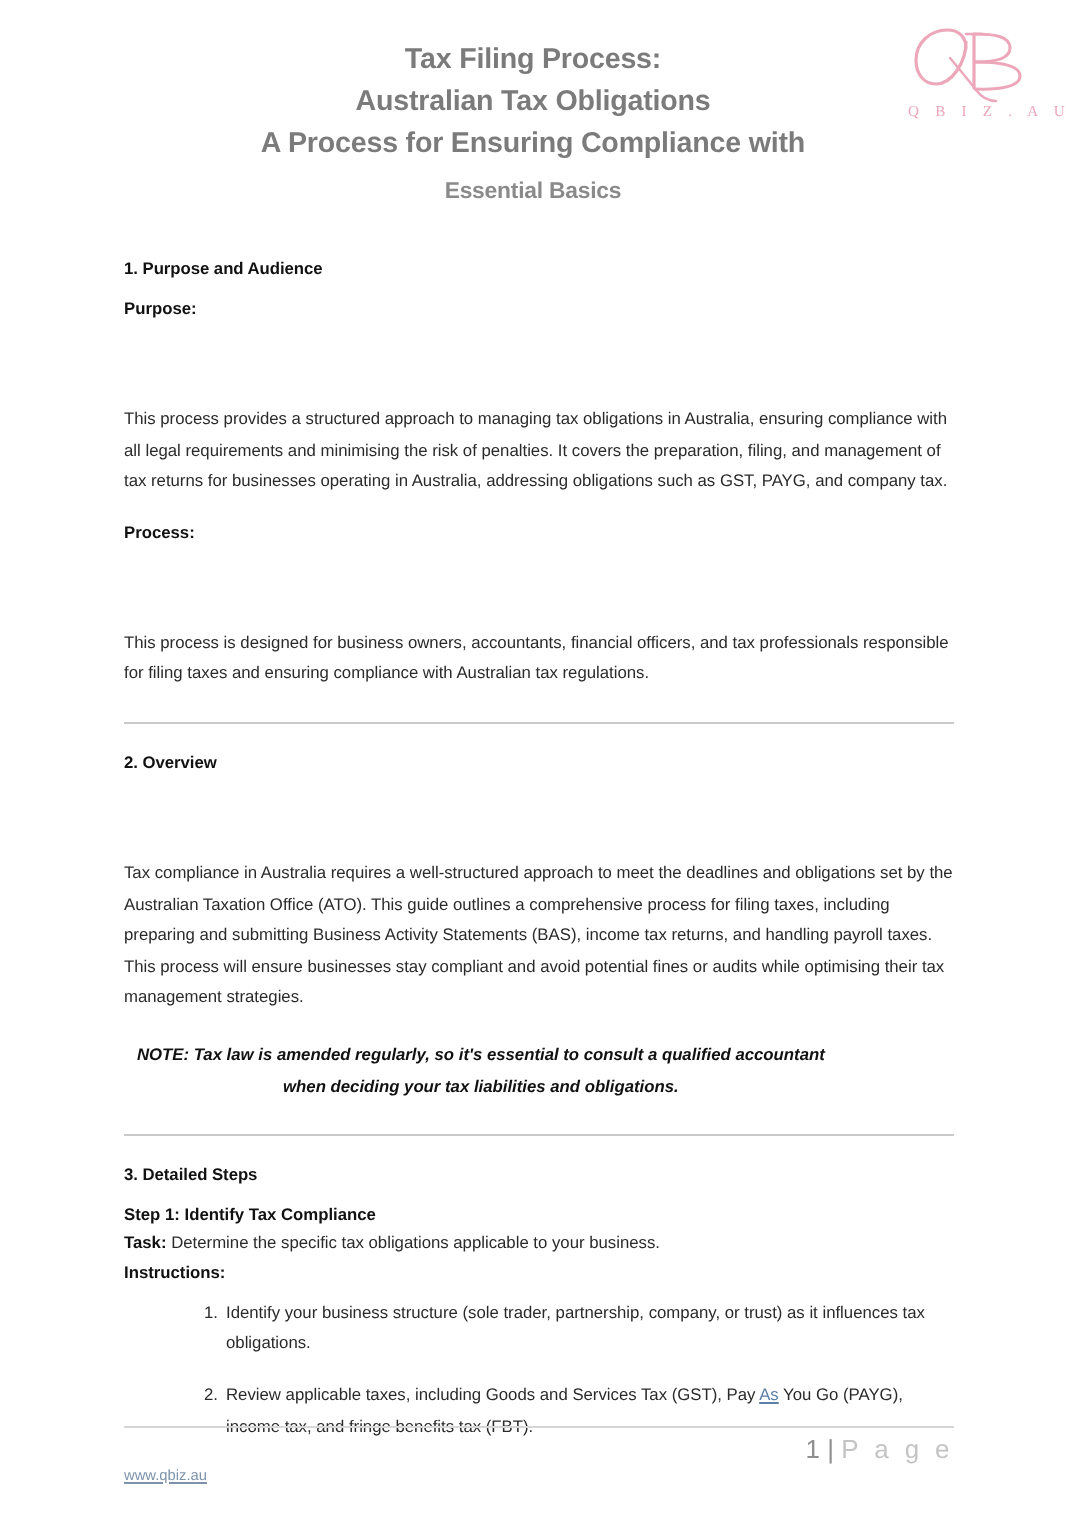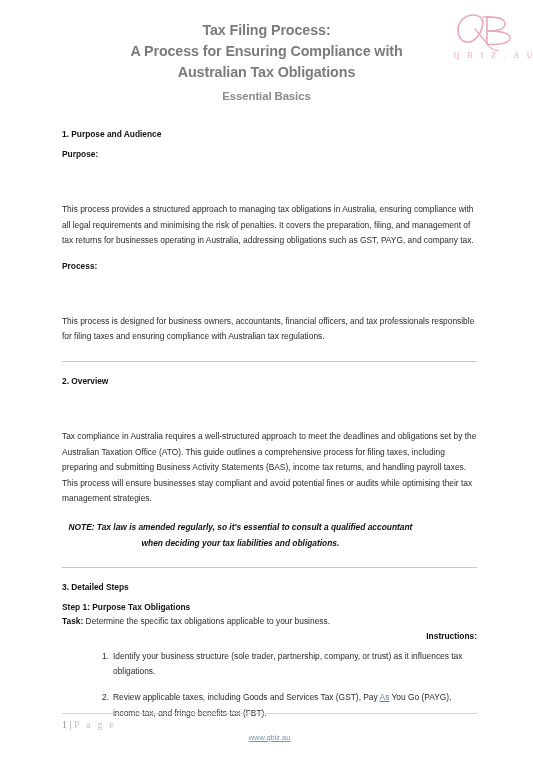--- a/index.html
+++ b/index.html
@@ -142,21 +142,20 @@
     color: #2a2a2a;
     margin-bottom: 1px;
   }
   .task-line b { color: #111111; }
 
   .instr-label {
     font-size: 8.4px;
     font-weight: bold;
     color: #111111;
     margin-bottom: 8px;
-    text-align: right;
   }
 
   ol.steps {
     margin: 0;
     padding-left: 34px;
     list-style: none;
     counter-reset: stepc;
   }
   ol.steps > li {
     counter-increment: stepc;
@@ -190,59 +189,58 @@
     right: 0;
     bottom: 18px;
     padding: 0 56px 0 62px;
   }
   hr.footer-rule {
     border: none;
     border-top: 1px solid #d6d6d6;
     margin: 0 0 4px 0;
   }
   .page-num {
-    text-align: left;
-    font-size: 10px;
+    text-align: right;
+    font-size: 13px;
     color: #8f8f8f;
     line-height: 13px;
-    font-family: Liberation Serif, serif;
   }
   .page-num .pg-word {
     color: #c4c4c4;
     letter-spacing: 2.2px;
   }
   .footer-line {
     text-align: center;
     font-size: 7.4px;
     color: #6f6f6f;
     line-height: 13px;
     margin-top: 1px;
   }
   .footer-link {
     display: block;
-    text-align: center;
+    text-align: left;
     font-size: 7.4px;
     color: #7d93ab;
     text-decoration: underline;
     text-underline-offset: 1px;
     line-height: 13px;
     margin-top: 0px;
   }
 </style>
 </head>
 <body>
 
 <div class="page">
 
   <div class="header">
 
     <div class="title-block">
       <div class="doc-title-line">Tax Filing Process:</div>
+      <div class="doc-title-line">Australian Tax Obligations</div>
       <div class="doc-title-line">A Process for Ensuring Compliance with</div>
-      <div class="doc-title-line">Australian Tax Obligations</div>
       <div class="doc-subtitle">Essential Basics</div>
     </div>
 
     <div class="logo">
       <svg class="logo-mark" viewBox="0 0 124 76">
         <g fill="none" stroke="#eda7ba">
 
           <path d="M54 14 C54 34 40 56 24 56 C11 56 4 45 4 32 C4 14 19 2 35 2 C47 2 54 9 54 20" stroke-width="3.2" stroke-linecap="round"></path>
 
           <path d="M38 30 C48 42 58 54 64 62 C70 70 76 73 84 73" stroke-width="2.4" stroke-linecap="round"></path>
@@ -278,21 +276,21 @@
       <div class="sec-heading">2. Overview</div>
       <p class="para">Tax compliance in Australia requires a well-structured approach to meet the deadlines and obligations set by the Australian Taxation Office (ATO). This guide outlines a comprehensive process for filing taxes, including preparing and submitting Business Activity Statements (BAS), income tax returns, and handling payroll taxes. This process will ensure businesses stay compliant and avoid potential fines or audits while optimising their tax management strategies.</p>
       <p class="note">NOTE: Tax law is amended regularly, so it's essential to consult a qualified accountant when deciding your tax liabilities and obligations.</p>
     </div>
 
     <hr class="rule">
 
     <div>
       <div class="sec-heading">3. Detailed Steps</div>
 
-      <div class="step-title">Step 1: Purpose Tax Obligations</div>
+      <div class="step-title">Step 1: Identify Tax Compliance</div>
 
       <div class="task-line">
         <b>Task:</b>
         <span>Determine the specific tax obligations applicable to your business.</span>
       </div>
 
       <div class="instr-label">Instructions:</div>
 
       <ol class="steps">
         <li>

